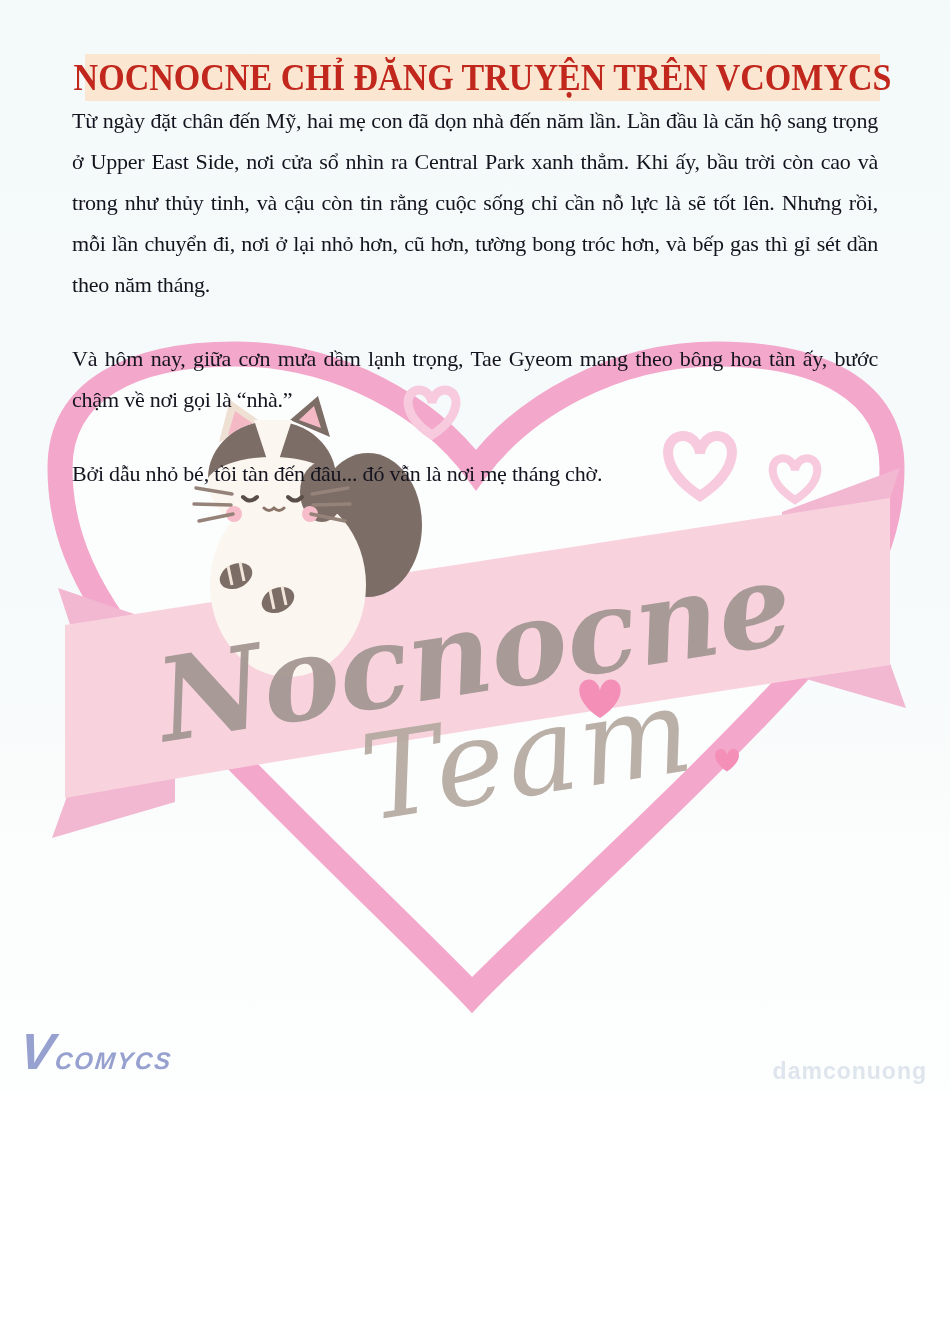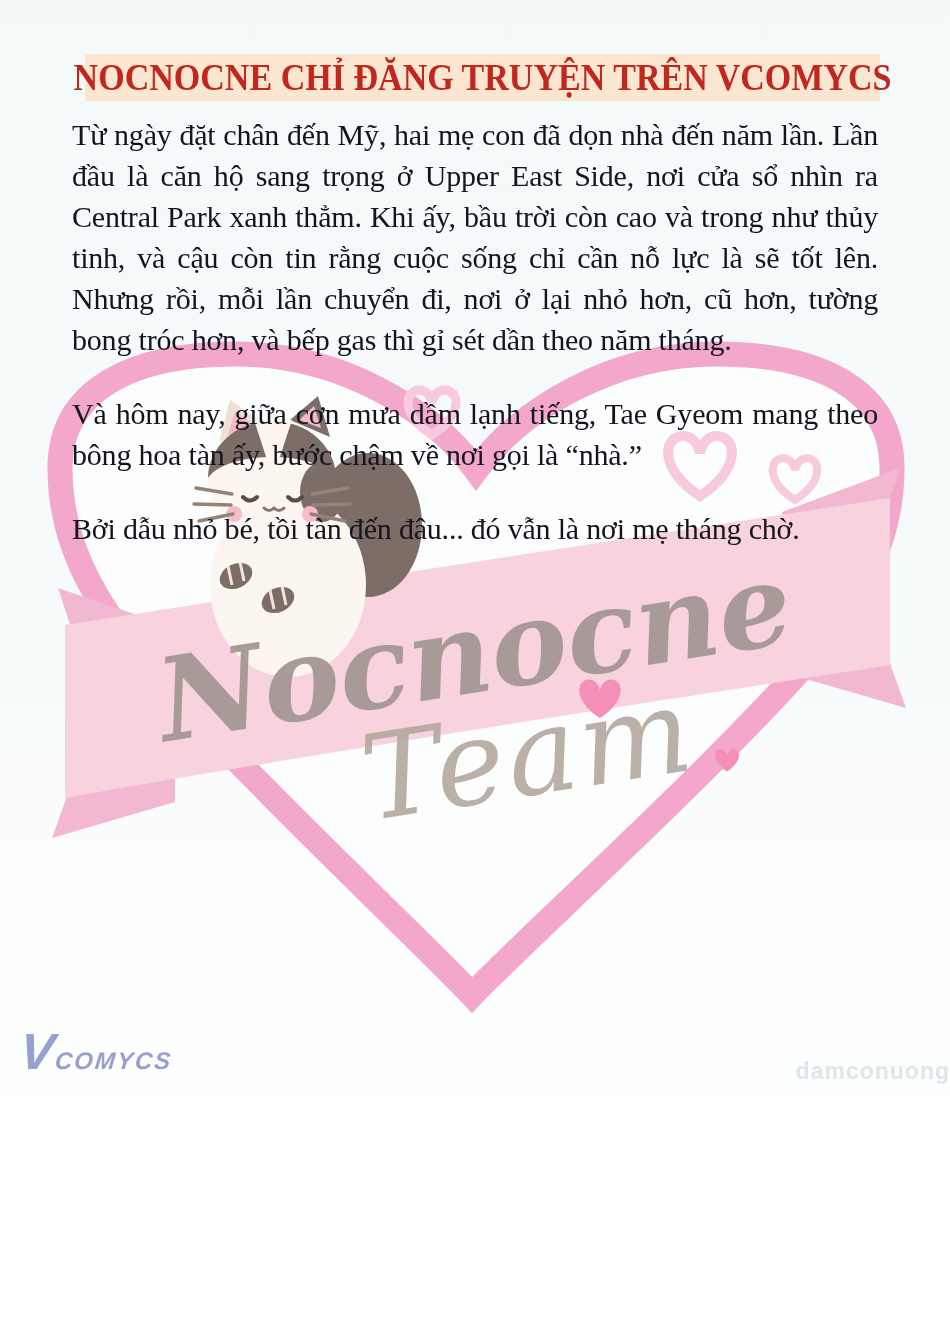--- a/index.html
+++ b/index.html
@@ -15,22 +15,22 @@
     background:#fbe7d1;
     display:flex; align-items:center; justify-content:center;
     z-index:3;
   }
   .header-banner .notice {
     font-weight:bold; font-size:37px; color:#c1271d;
     white-space:nowrap; transform:scaleX(0.92);
     font-family:"Liberation Serif", serif;
   }
   .content {
-    position:absolute; left:72px; top:114px; width:806px;
-    color:#14141f; font-size:30px; line-height:41px;
+    position:absolute; left:72px; top:100px; width:806px;
+    color:#14141f; font-size:22px; line-height:41px;
     text-align:justify; z-index:2;
     letter-spacing:-0.2px;
   }
   .content p { margin:0 0 33px 0; }
   .watermark { position:absolute; left:0; top:0; z-index:1; }
   .team-name-text {
     font-family:"DejaVu Serif", serif;
     font-weight:bold; font-style:italic;
   }
   .team-word-text {
@@ -40,21 +40,21 @@
   .vcomycs-logo {
     position:absolute; left:20px; bottom:12px; z-index:3;
     font-family:"Liberation Sans", sans-serif;
     font-style:italic; font-weight:bold;
     font-size:34px; color:#96a1cf;
     letter-spacing:2px; transform:skewX(-6deg);
     font-variant:small-caps;
   }
   .vcomycs-logo::first-letter { font-size:1.5em; }
   .site-watermark {
-    position:absolute; right:0; bottom:8px; z-index:3;
+    position:absolute; right:23px; bottom:8px; z-index:3;
     font-family:"Liberation Sans", sans-serif;
     font-weight:bold; font-size:23px; color:#dfe5ed;
     letter-spacing:1px;
   }
 </style>
 </head>
 <body>
 
 <div class="page">
 
@@ -132,20 +132,20 @@
     <text class="team-word-text" x="528" y="795" font-size="118" fill="#b3a89e" opacity="0.9" text-anchor="middle" transform="rotate(-9 528 755)" letter-spacing="3">Team</text>
 
     <g>
       <path d="M 600 718 C 574 701.5 575.3 680.7 588.3 679.4 C 596.1 678.9 600 687.2 600 691.1 C 600 687.2 603.9 678.9 611.7 679.4 C 624.7 680.7 626 701.5 600 718 Z" fill="#f48fb8"></path>
       <path d="M 727 771.5 C 712 761.8 712.8 749.8 720.3 749 C 724.8 748.7 727 753.5 727 755.8 C 727 753.5 729.3 748.7 733.8 749 C 741.3 749.8 742 761.8 727 771.5 Z" fill="#f48fb8"></path>
     </g>
   </svg>
 
   <div class="content">
     <p>Từ ngày đặt chân đến Mỹ, hai mẹ con đã dọn nhà đến năm lần. Lần đầu là căn hộ sang trọng ở Upper East Side, nơi cửa sổ nhìn ra Central Park xanh thẳm. Khi ấy, bầu trời còn cao và trong như thủy tinh, và cậu còn tin rằng cuộc sống chỉ cần nỗ lực là sẽ tốt lên. Nhưng rồi, mỗi lần chuyển đi, nơi ở lại nhỏ hơn, cũ hơn, tường bong tróc hơn, và bếp gas thì gỉ sét dần theo năm tháng.</p>
-    <p>Và hôm nay, giữa cơn mưa dầm lạnh tiếng, Tae Gyeom mang theo bông hoa tàn ấy, bước chậm về nơi gọi là “nhà.”</p>
+    <p>Và hôm nay, giữa cơn mưa dầm lạnh trọng, Tae Gyeom mang theo bông hoa tàn ấy, bước chậm về nơi gọi là “nhà.”</p>
     <p>Bởi dẫu nhỏ bé, tồi tàn đến đâu... đó vẫn là nơi mẹ tháng chờ.</p>
   </div>
 
   <div class="vcomycs-logo">Vcomycs</div>
   <div class="site-watermark">damconuong</div>
 
 </div>
 
 </body></html>

